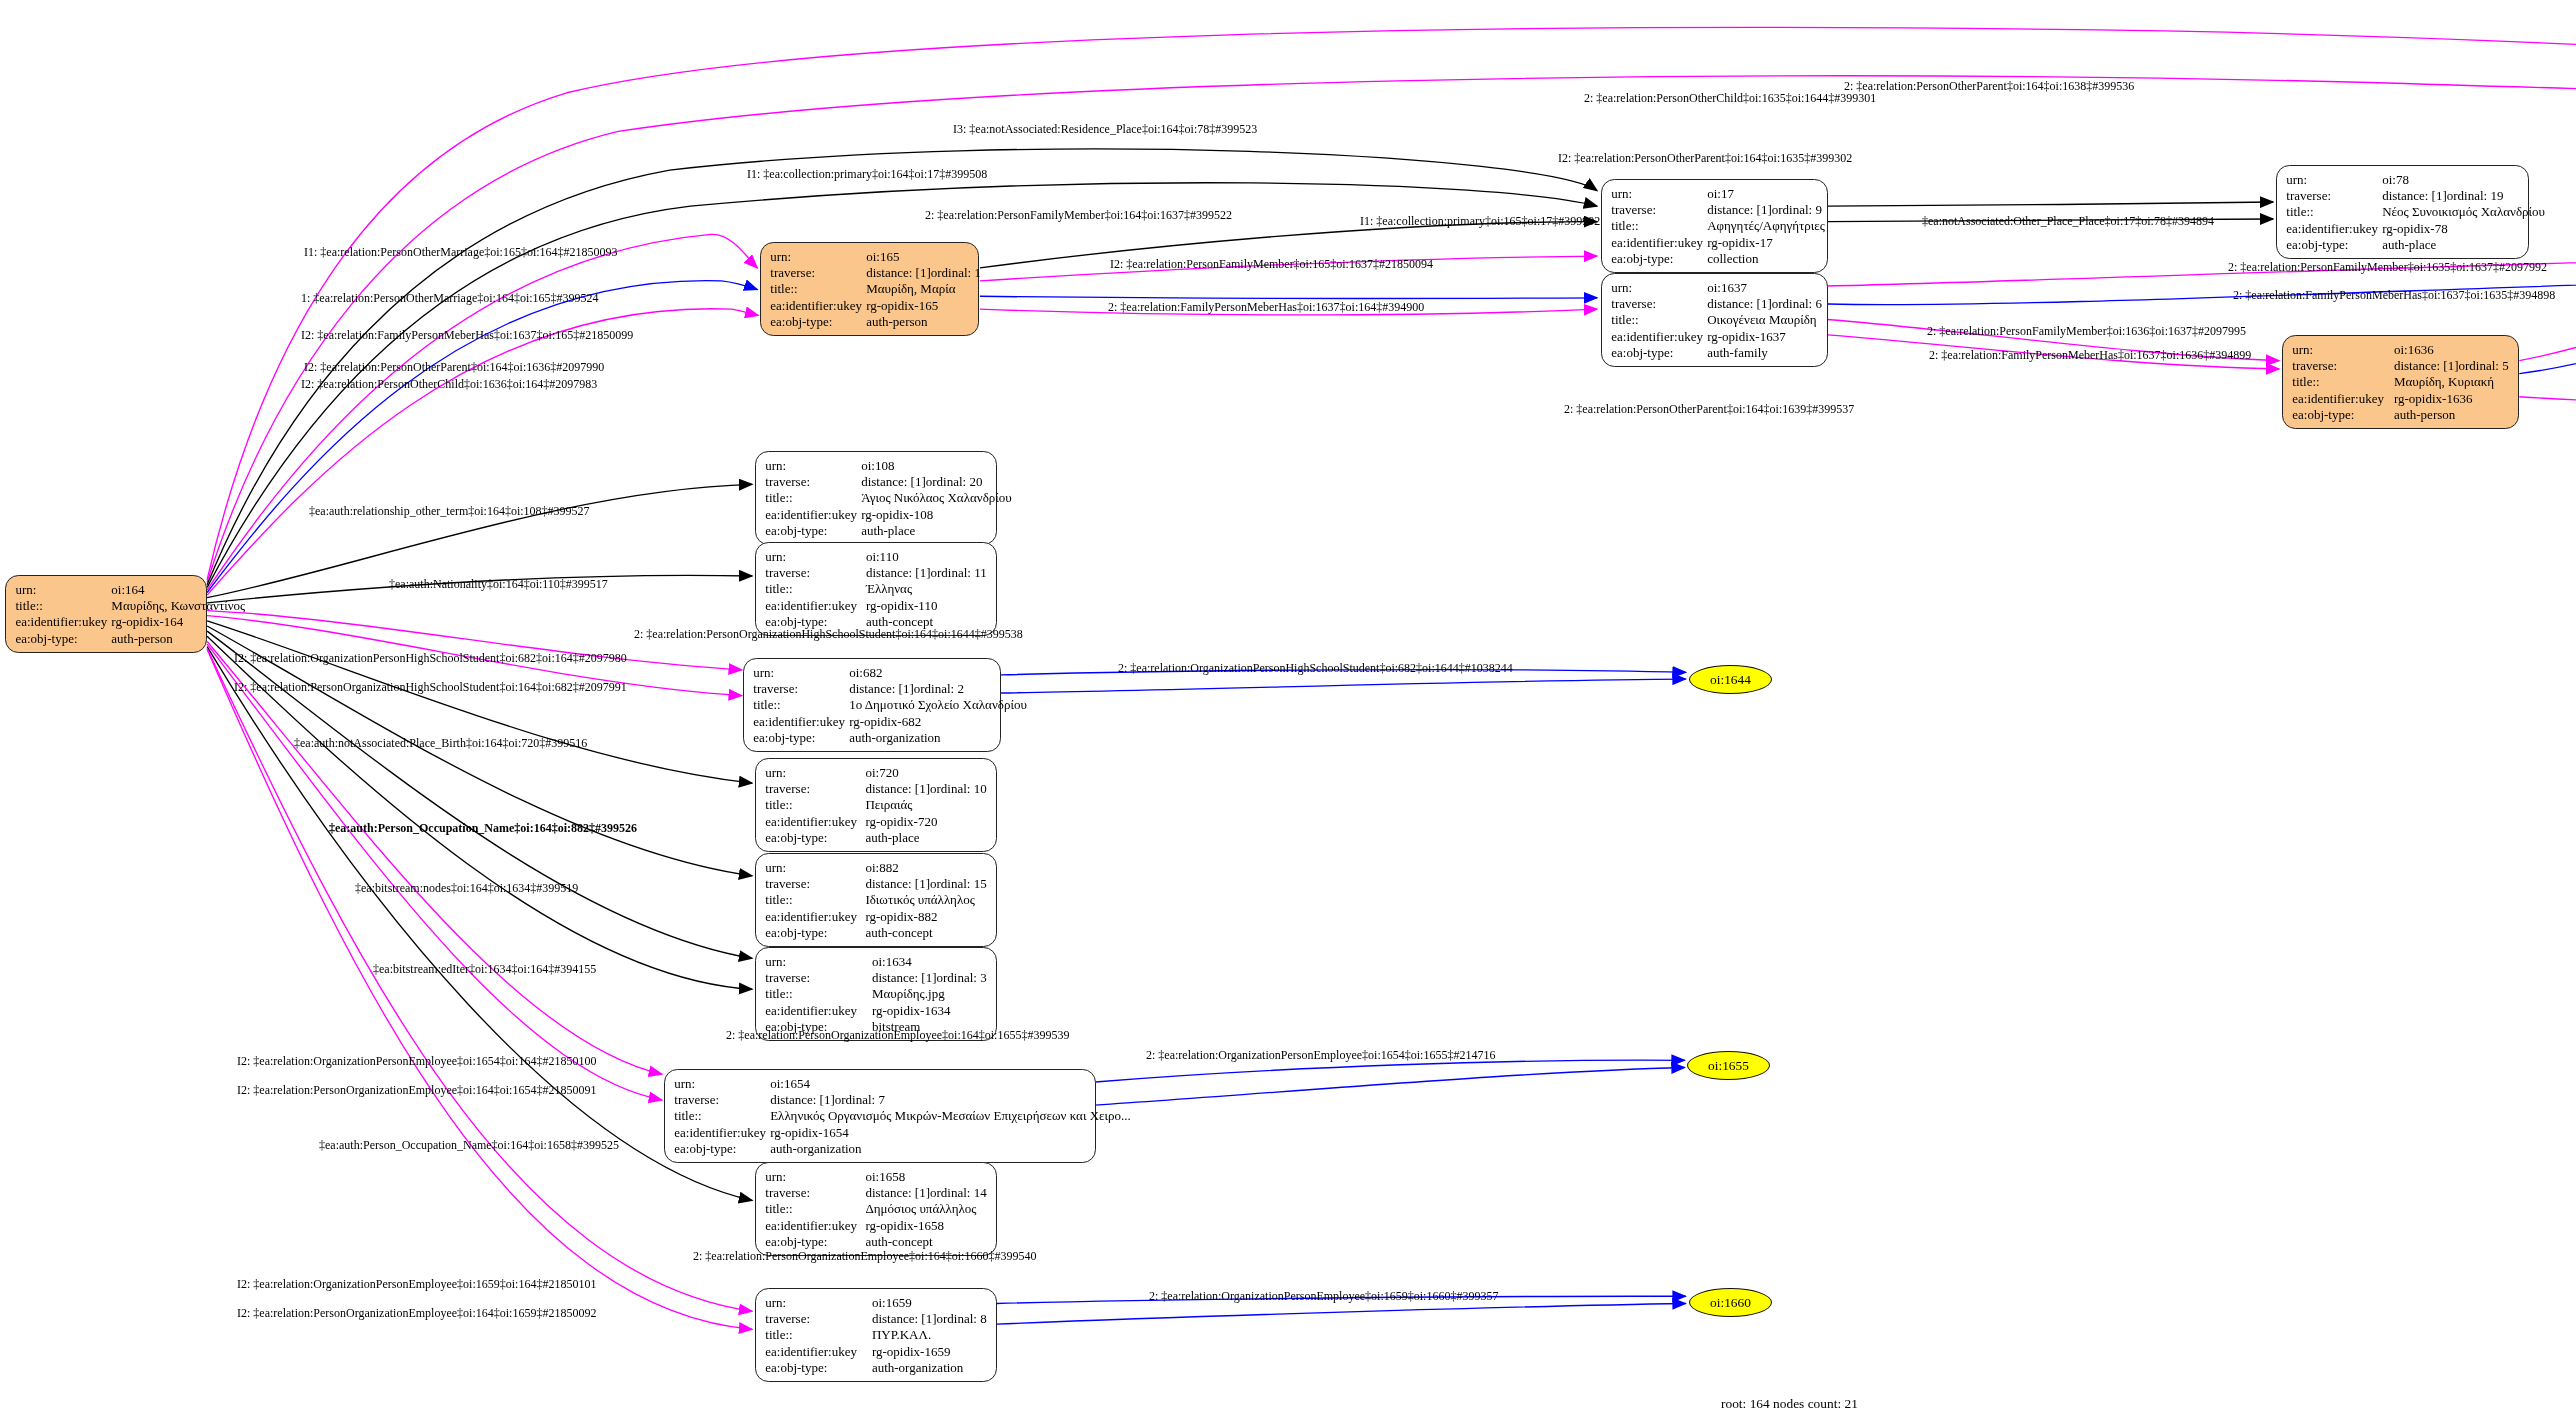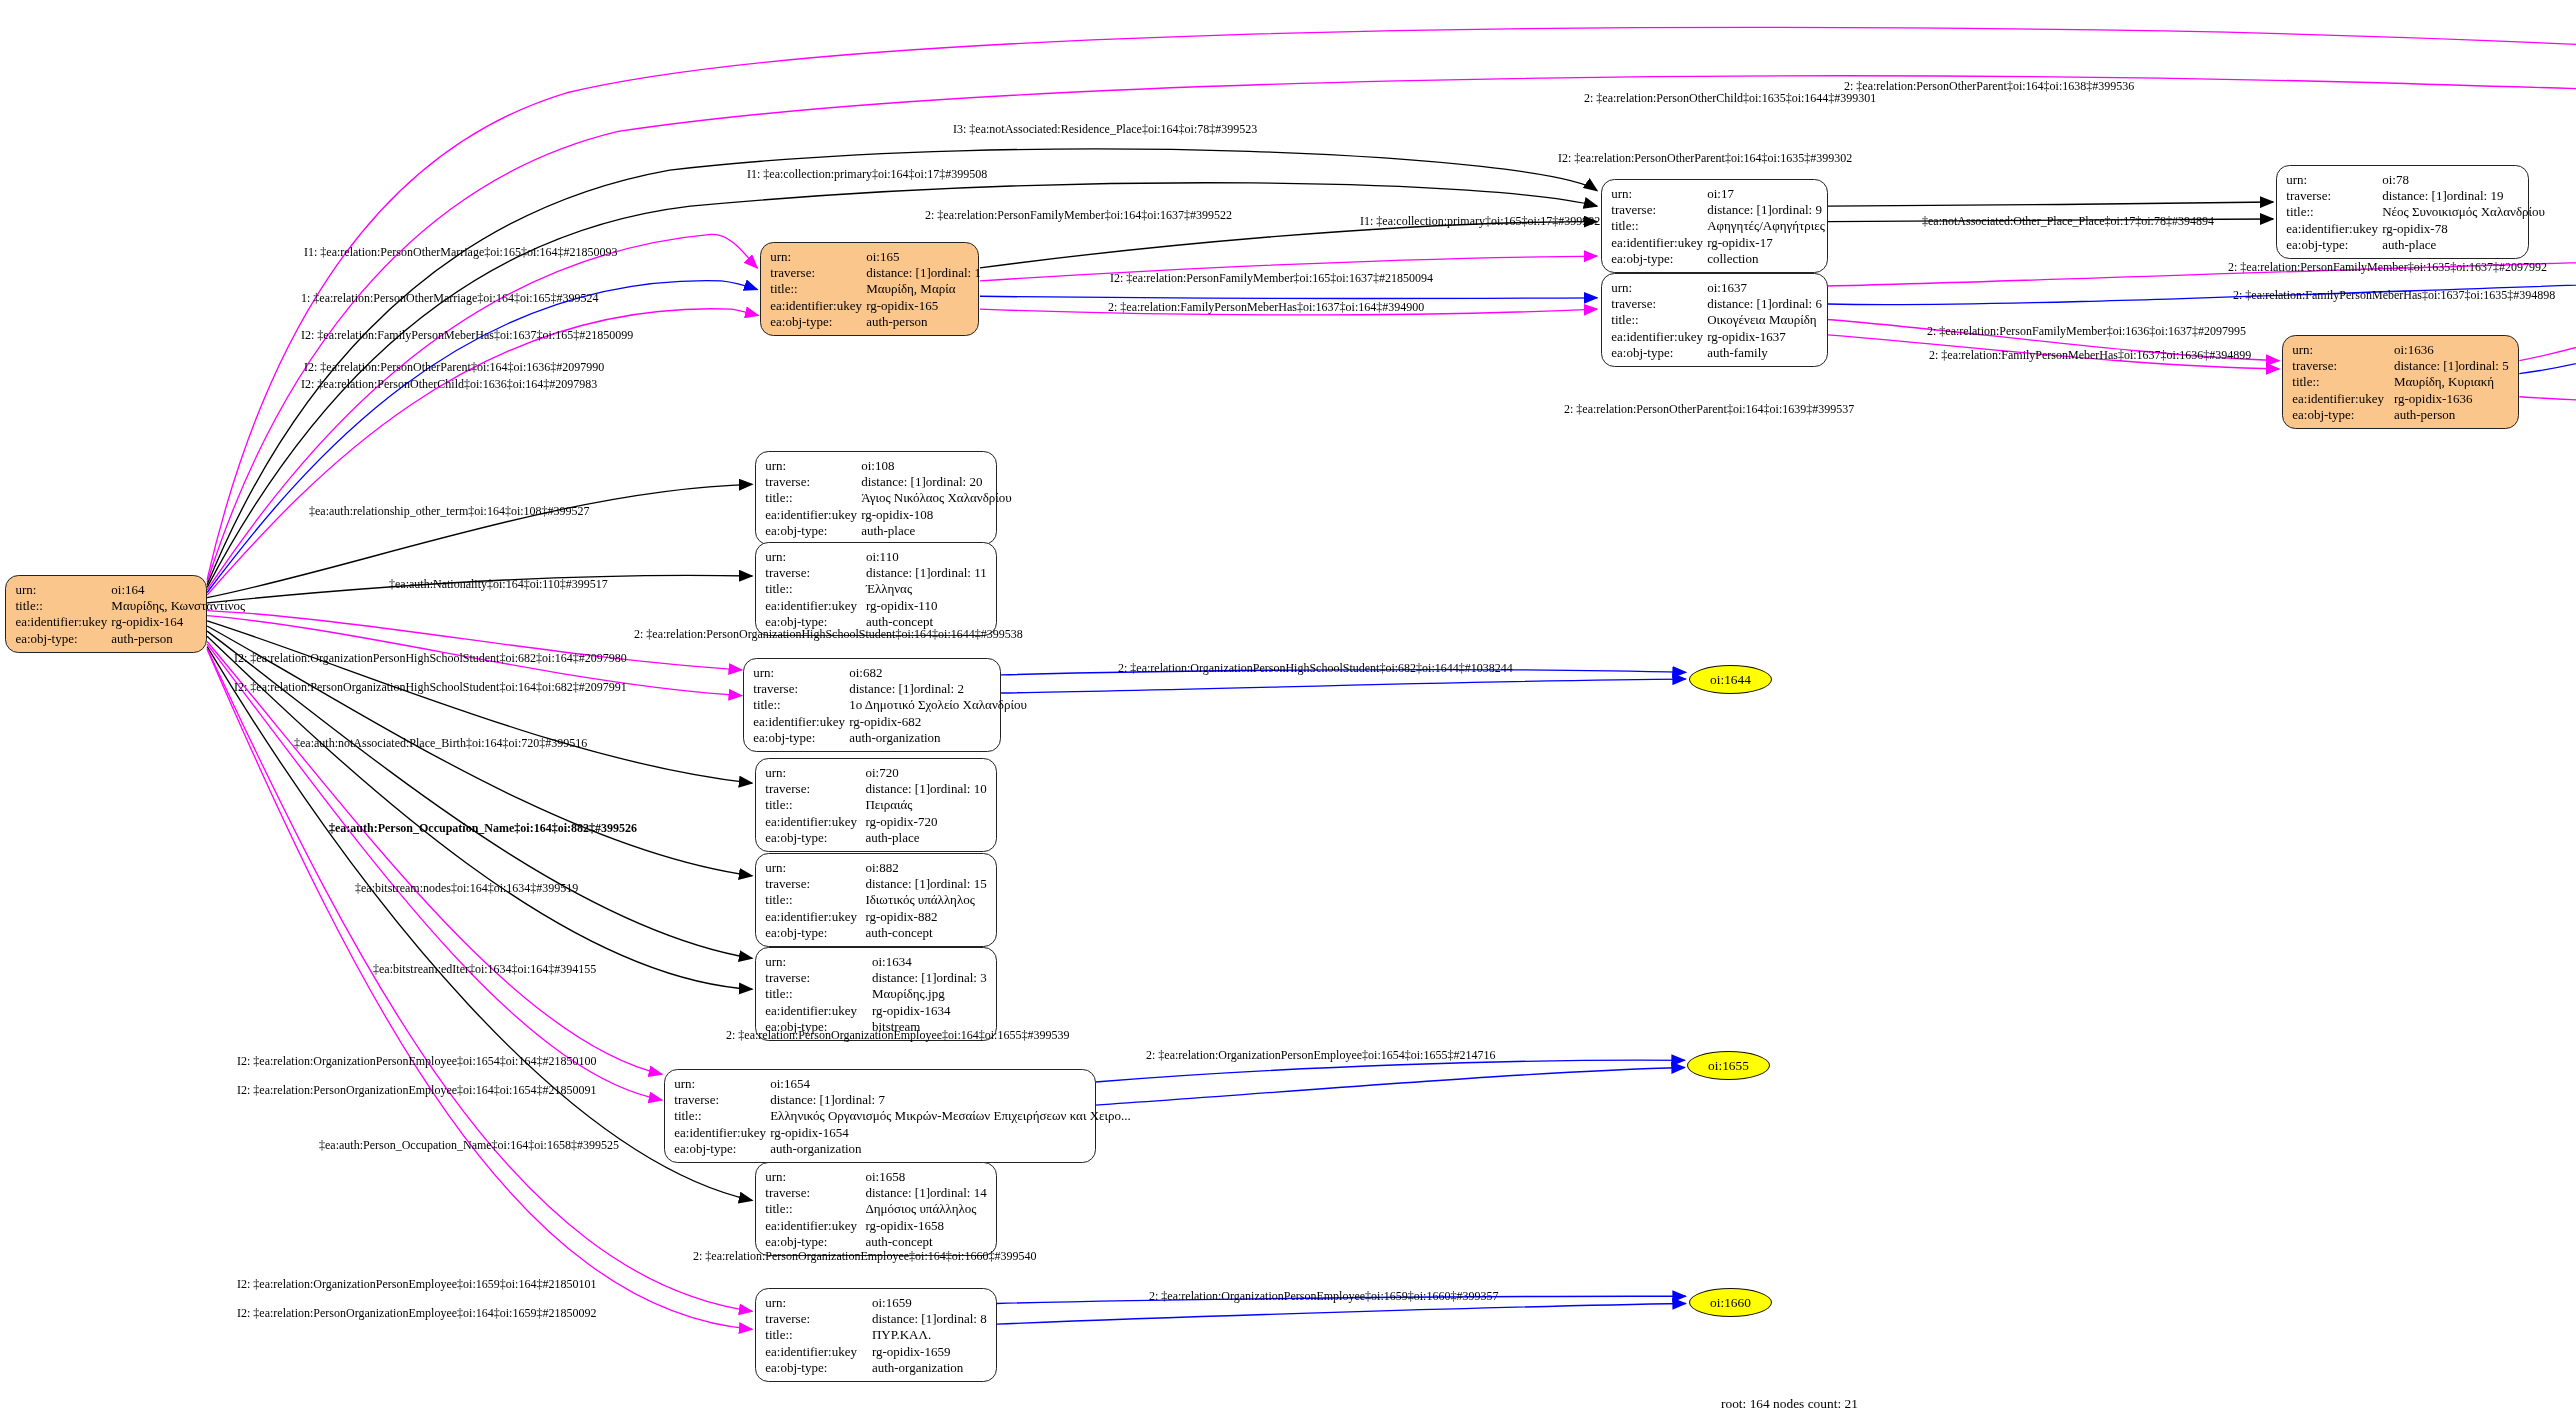--- a/index.html
+++ b/index.html
@@ -482,21 +482,21 @@
   <div id="label-layer">
       <div class="elabel" style="left: 1844px; top: 54px; margin-top: 32px;">2: ‡ea:relation:PersonOtherParent‡oi:164‡oi:1638‡#399536</div>
       <div class="elabel" style="left: 1584px; top: 98px;">2: ‡ea:relation:PersonOtherChild‡oi:1635‡oi:1644‡#399301</div>
       <div class="elabel" style="left: 953px; top: 117px; margin-top: 12px;">I3: ‡ea:notAssociated:Residence_Place‡oi:164‡oi:78‡#399523</div>
       <div class="elabel" style="left: 1558px; top: 158px;">I2: ‡ea:relation:PersonOtherParent‡oi:164‡oi:1635‡#399302</div>
       <div class="elabel" style="left: 747px; top: 174px;">I1: ‡ea:collection:primary‡oi:164‡oi:17‡#399508</div>
       <div class="elabel" style="left: 925px; top: 215px;">2: ‡ea:relation:PersonFamilyMember‡oi:164‡oi:1637‡#399522</div>
       <div class="elabel" style="left: 1360px; top: 221px;">I1: ‡ea:collection:primary‡oi:165‡oi:17‡#399992</div>
       <div class="elabel" style="left: 1922px; top: 221px;">‡ea:notAssociated:Other_Place_Place‡oi:17‡oi:78‡#394894</div>
       <div class="elabel" style="left: 304px; top: 252px;">I1: ‡ea:relation:PersonOtherMarriage‡oi:165‡oi:164‡#21850093</div>
-      <div class="elabel" style="left: 1110px; top: 278px;">I2: ‡ea:relation:PersonFamilyMember‡oi:165‡oi:1637‡#21850094</div>
+      <div class="elabel" style="left: 1110px; top: 264px;">I2: ‡ea:relation:PersonFamilyMember‡oi:165‡oi:1637‡#21850094</div>
       <div class="elabel" style="left: 2228px; top: 267px;">2: ‡ea:relation:PersonFamilyMember‡oi:1635‡oi:1637‡#2097992</div>
       <div class="elabel" style="left: 301px; top: 298px;">1: ‡ea:relation:PersonOtherMarriage‡oi:164‡oi:165‡#399524</div>
       <div class="elabel" style="left: 1108px; top: 307px;">2: ‡ea:relation:FamilyPersonMeberHas‡oi:1637‡oi:164‡#394900</div>
       <div class="elabel" style="left: 2233px; top: 295px;">2: ‡ea:relation:FamilyPersonMeberHas‡oi:1637‡oi:1635‡#394898</div>
       <div class="elabel" style="left: 301px; top: 335px;">I2: ‡ea:relation:FamilyPersonMeberHas‡oi:1637‡oi:165‡#21850099</div>
       <div class="elabel" style="left: 1927px; top: 331px;">2: ‡ea:relation:PersonFamilyMember‡oi:1636‡oi:1637‡#2097995</div>
       <div class="elabel" style="left: 1929px; top: 355px;">2: ‡ea:relation:FamilyPersonMeberHas‡oi:1637‡oi:1636‡#394899</div>
       <div class="elabel" style="left: 304px; top: 367px;">I2: ‡ea:relation:PersonOtherParent‡oi:164‡oi:1636‡#2097990</div>
       <div class="elabel" style="left: 301px; top: 384px;">I2: ‡ea:relation:PersonOtherChild‡oi:1636‡oi:164‡#2097983</div>
       <div class="elabel" style="left: 1564px; top: 409px;">2: ‡ea:relation:PersonOtherParent‡oi:164‡oi:1639‡#399537</div>

